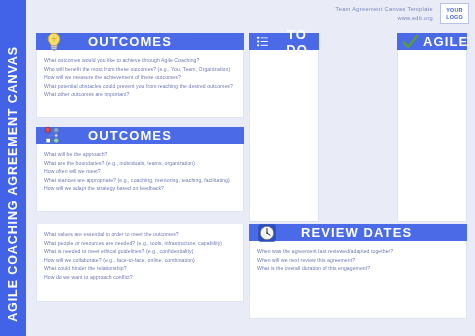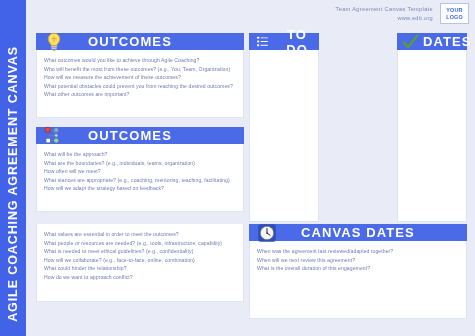--- a/index.html
+++ b/index.html
@@ -246,36 +246,36 @@
   </div>
 
 
   <div class="card" id="done-col">
     <div class="card-header">
       <span class="kan-icon">
         <svg width="17" height="17" viewBox="0 0 24 24">
           <path d="M2.5 12.6l6 6.4L21.5 3.2" stroke="#5a9e2f" stroke-width="3.4" fill="none" stroke-linecap="round" stroke-linejoin="round"></path>
         </svg>
       </span>
-      <span class="card-title kanban">DATES</span>
+      <span class="card-title kanban">AGILE</span>
     </div>
     <div class="card-body"></div>
   </div>
 
   <div class="card" id="review-card">
     <div class="card-header">
       <span class="sec-icon">
         <svg width="20" height="20" viewBox="0 0 24 24">
           <rect x="1.5" y="1.5" width="21" height="21" rx="3" fill="#2a4fb8"></rect>
           <circle cx="12" cy="12" r="8.1" fill="#f4f4f2" stroke="#6a6a6a" stroke-width="0.9"></circle>
           <path d="M12 6.6v5.6l3.6 2.3" stroke="#2a2a2a" stroke-width="1.2" fill="none" stroke-linecap="round"></path>
           <circle cx="12" cy="12" r="0.9" fill="#2a2a2a"></circle>
         </svg>
       </span>
-      <span class="card-title">CANVAS DATES</span>
+      <span class="card-title">REVIEW DATES</span>
     </div>
     <div class="card-body">
       <div class="q">When was the agreement last reviewed/adapted together?</div>
       <div class="q">When will we next review this agreement?</div>
       <div class="q">What is the overall duration of this engagement?</div>
     </div>
   </div>
 
 </div>
 

